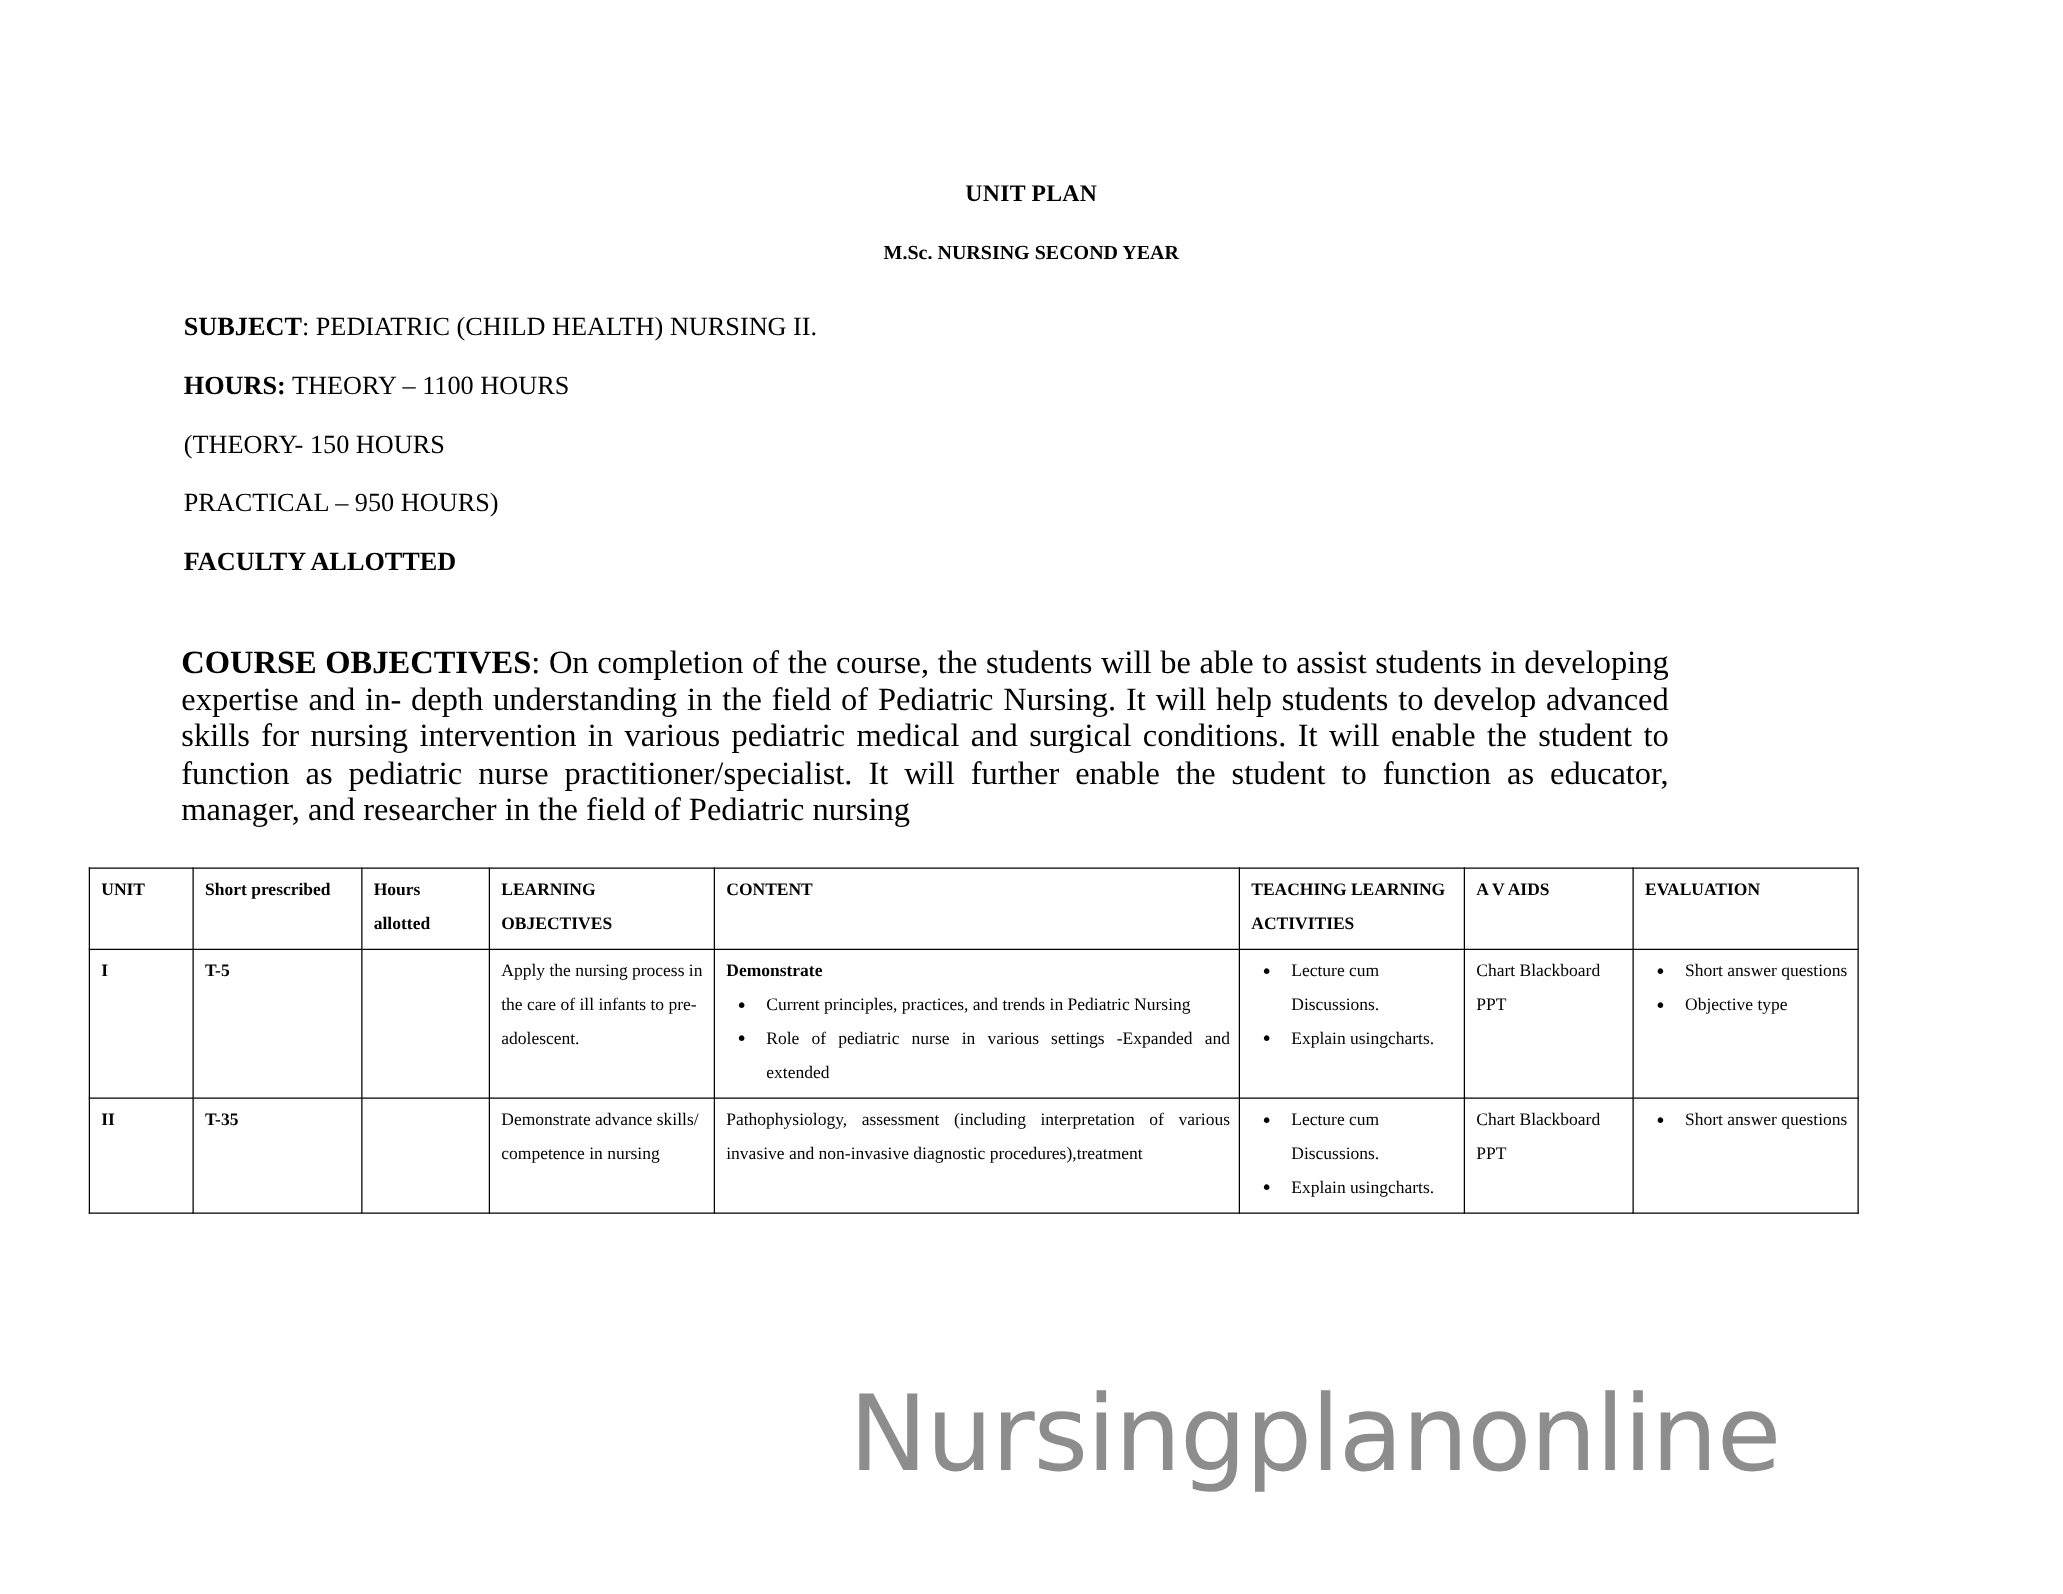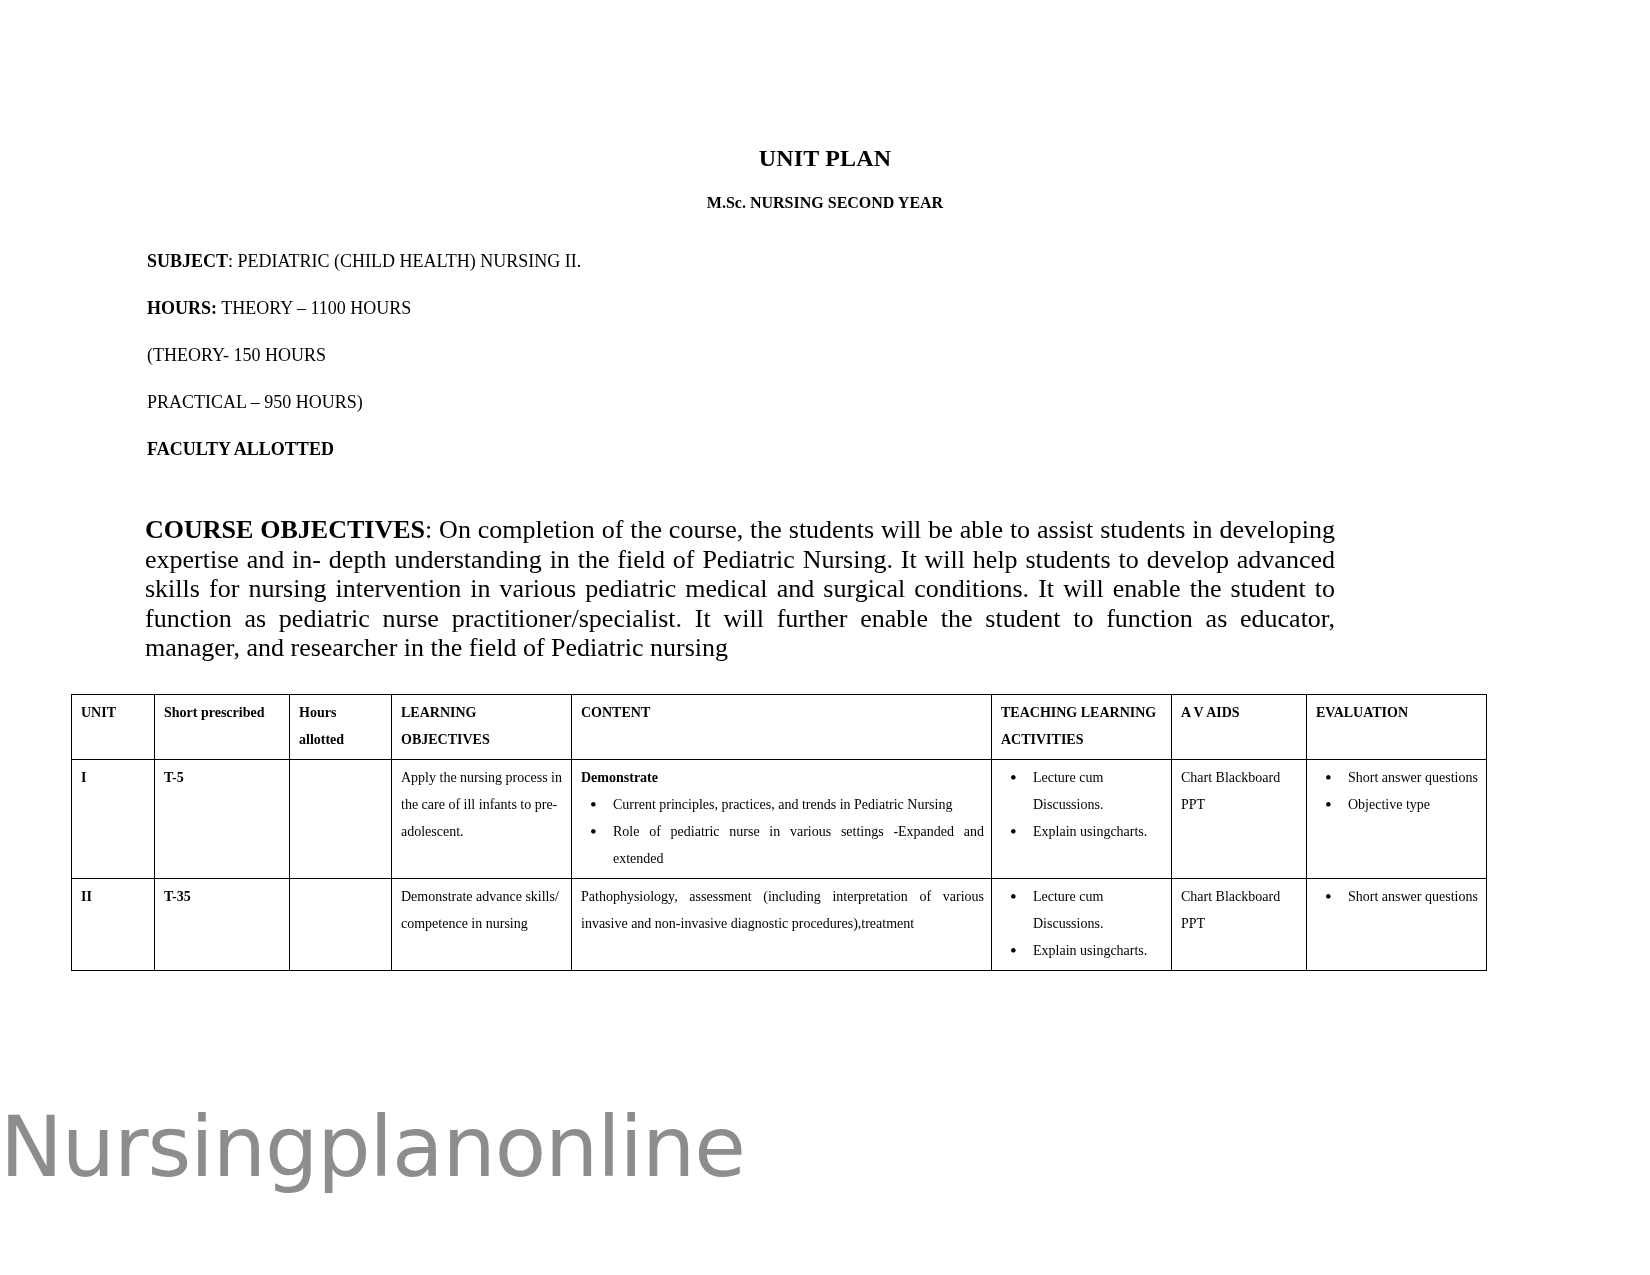--- a/index.html
+++ b/index.html
@@ -19,21 +19,21 @@
     position: absolute;
     top: 0; left: 0;
     width: 1650px;
     height: 1275px;
     box-sizing: border-box;
     padding: 0;
   }
   .doc-title {
     text-align: center;
     font-weight: bold;
-    font-size: 24px;
+    font-size: 19px;
     letter-spacing: 0.2px;
     margin: 0;
     position: absolute;
     top: 145px;
     left: 0;
     width: 1650px;
   }
   .doc-subtitle {
     text-align: center;
     font-weight: bold;
@@ -44,21 +44,21 @@
     left: 0;
     width: 1650px;
   }
   .meta-block {
     position: absolute;
     top: 238px;
     left: 147px;
     width: 1340px;
   }
   .meta-line {
-    font-size: 18px;
+    font-size: 21px;
     line-height: 47px;
     white-space: nowrap;
   }
   .meta-line b { font-weight: bold; }
 
   .objectives {
     position: absolute;
     top: 515px;
     left: 145px;
     width: 1190px;
@@ -118,21 +118,21 @@
     top: 0;
     font-size: 19px;
   }
   .just { text-align: justify; }
 
   .watermark {
     position: absolute;
     left: 0;
     top: 1098px;
     width: 1424px;
-    text-align: left;
+    text-align: right;
     font-family: "DejaVu Sans", sans-serif;
     font-size: 84px;
     color: #8d8d8d;
     letter-spacing: -1px;
     white-space: nowrap;
   }
 </style>
 </head>
 <body>
 

